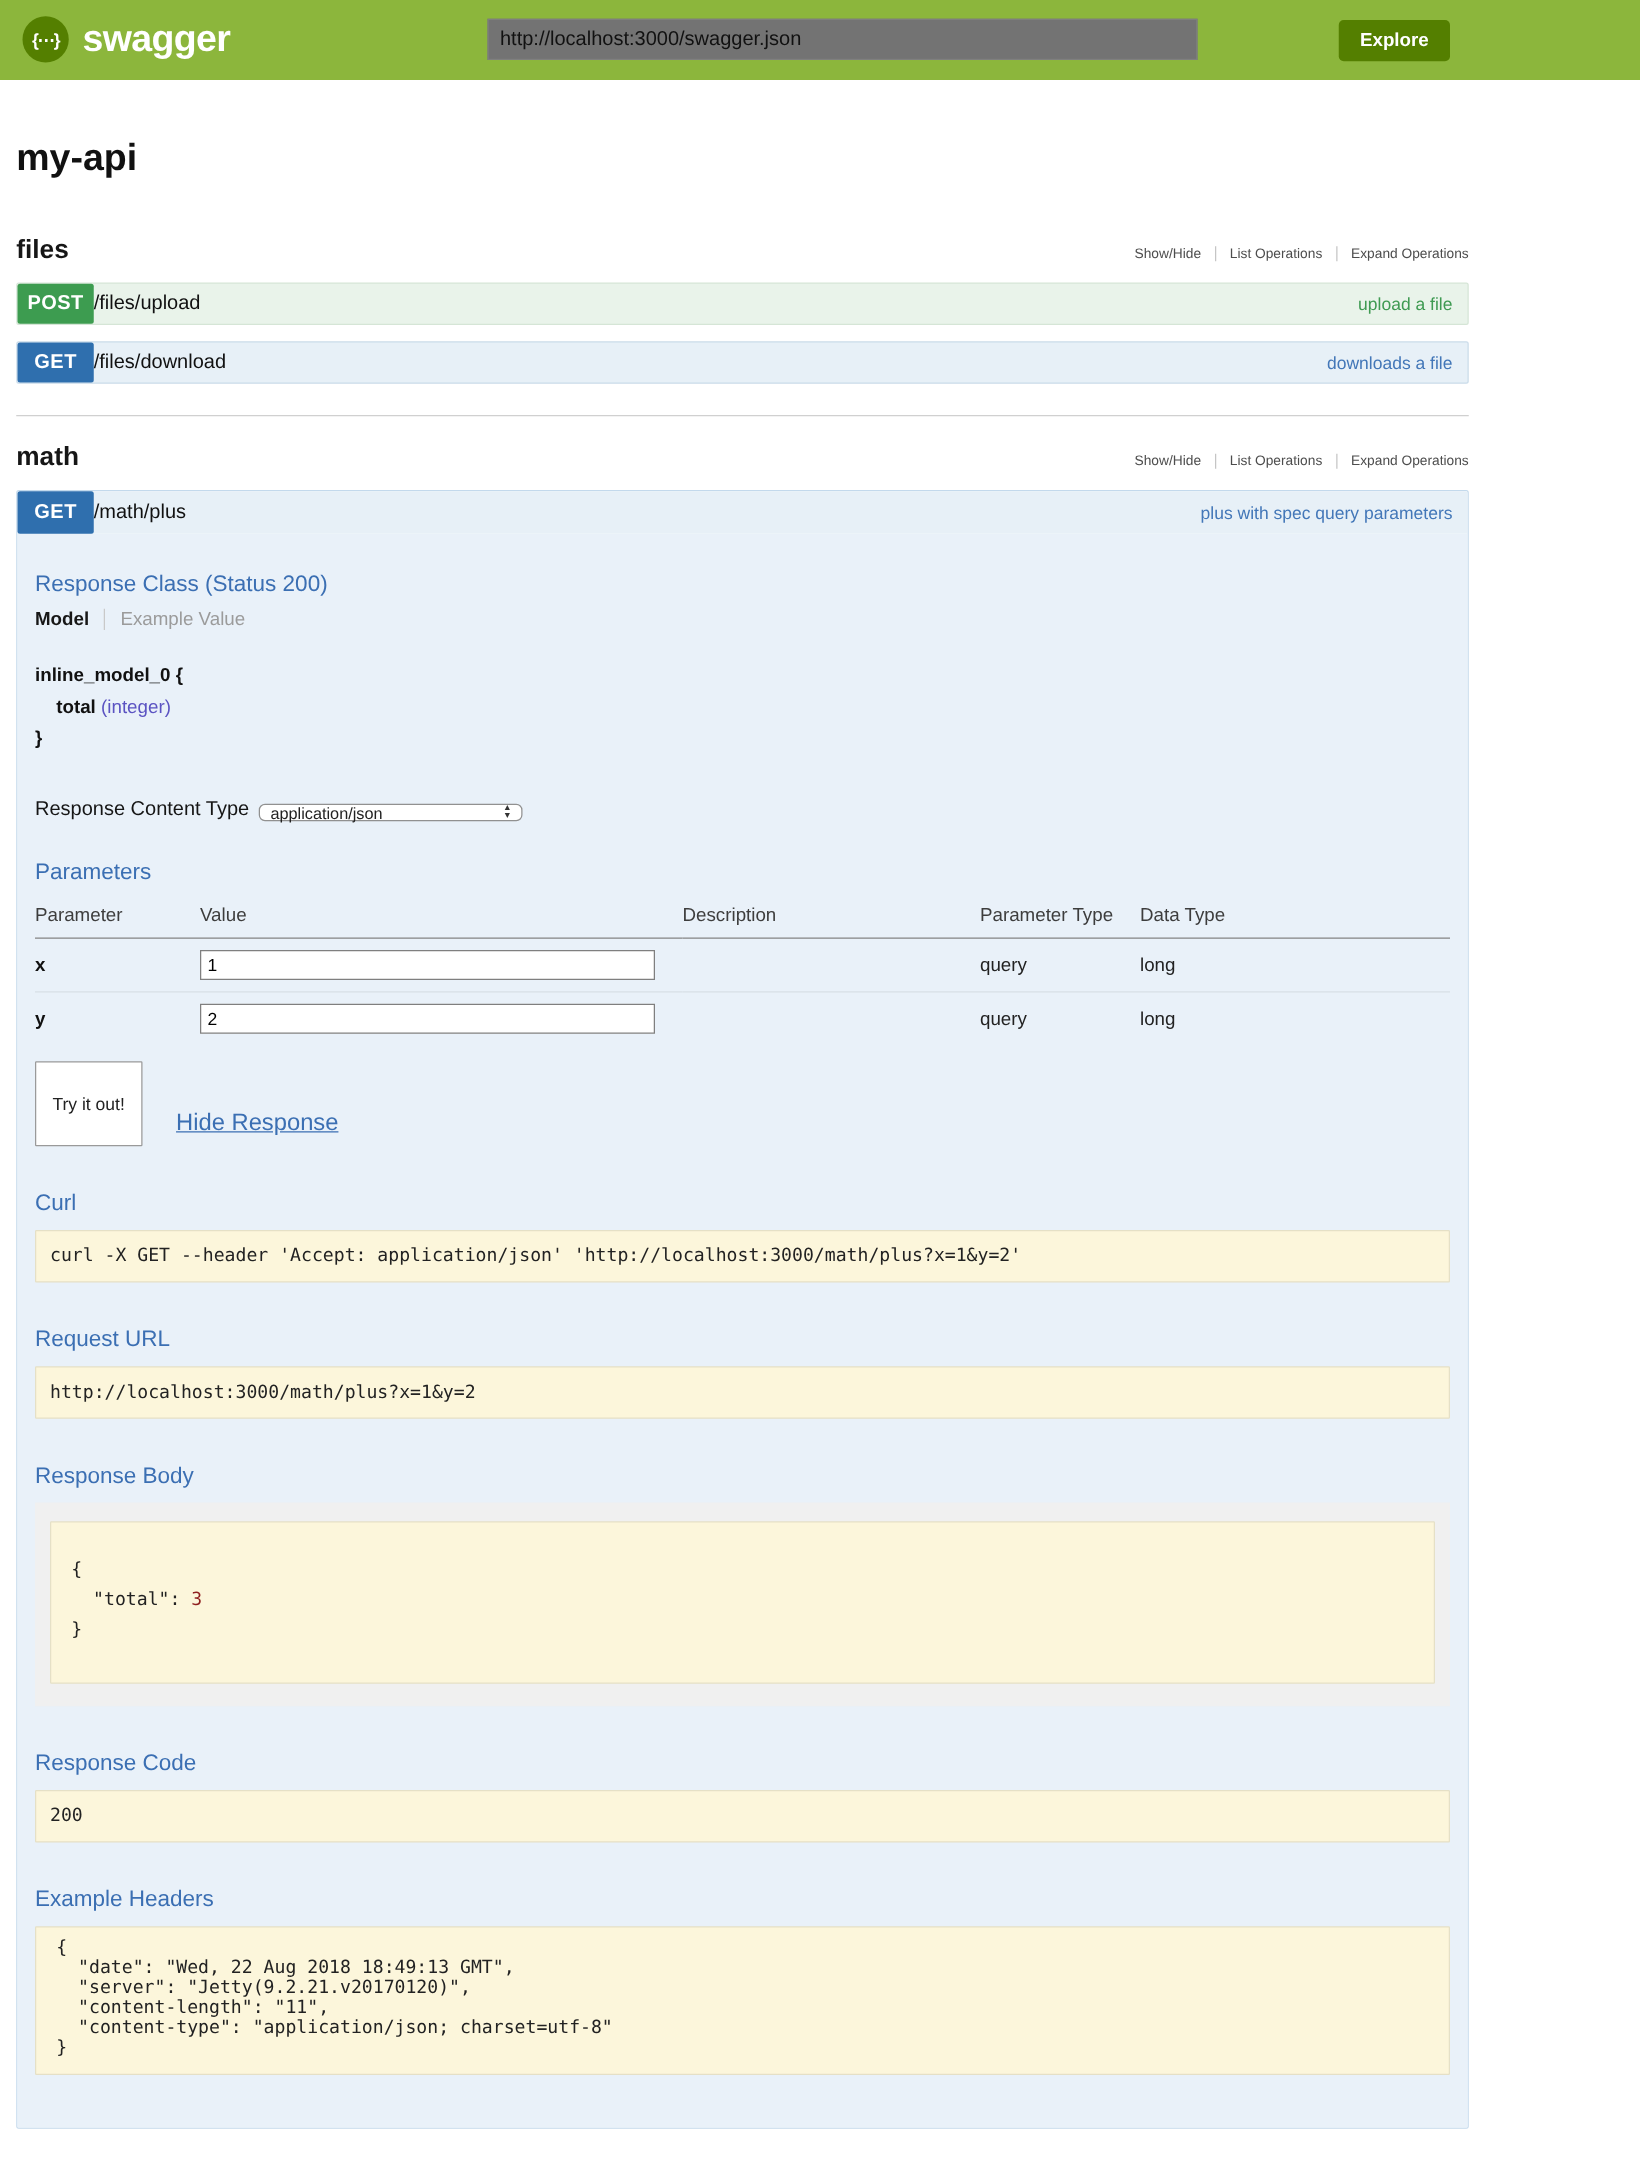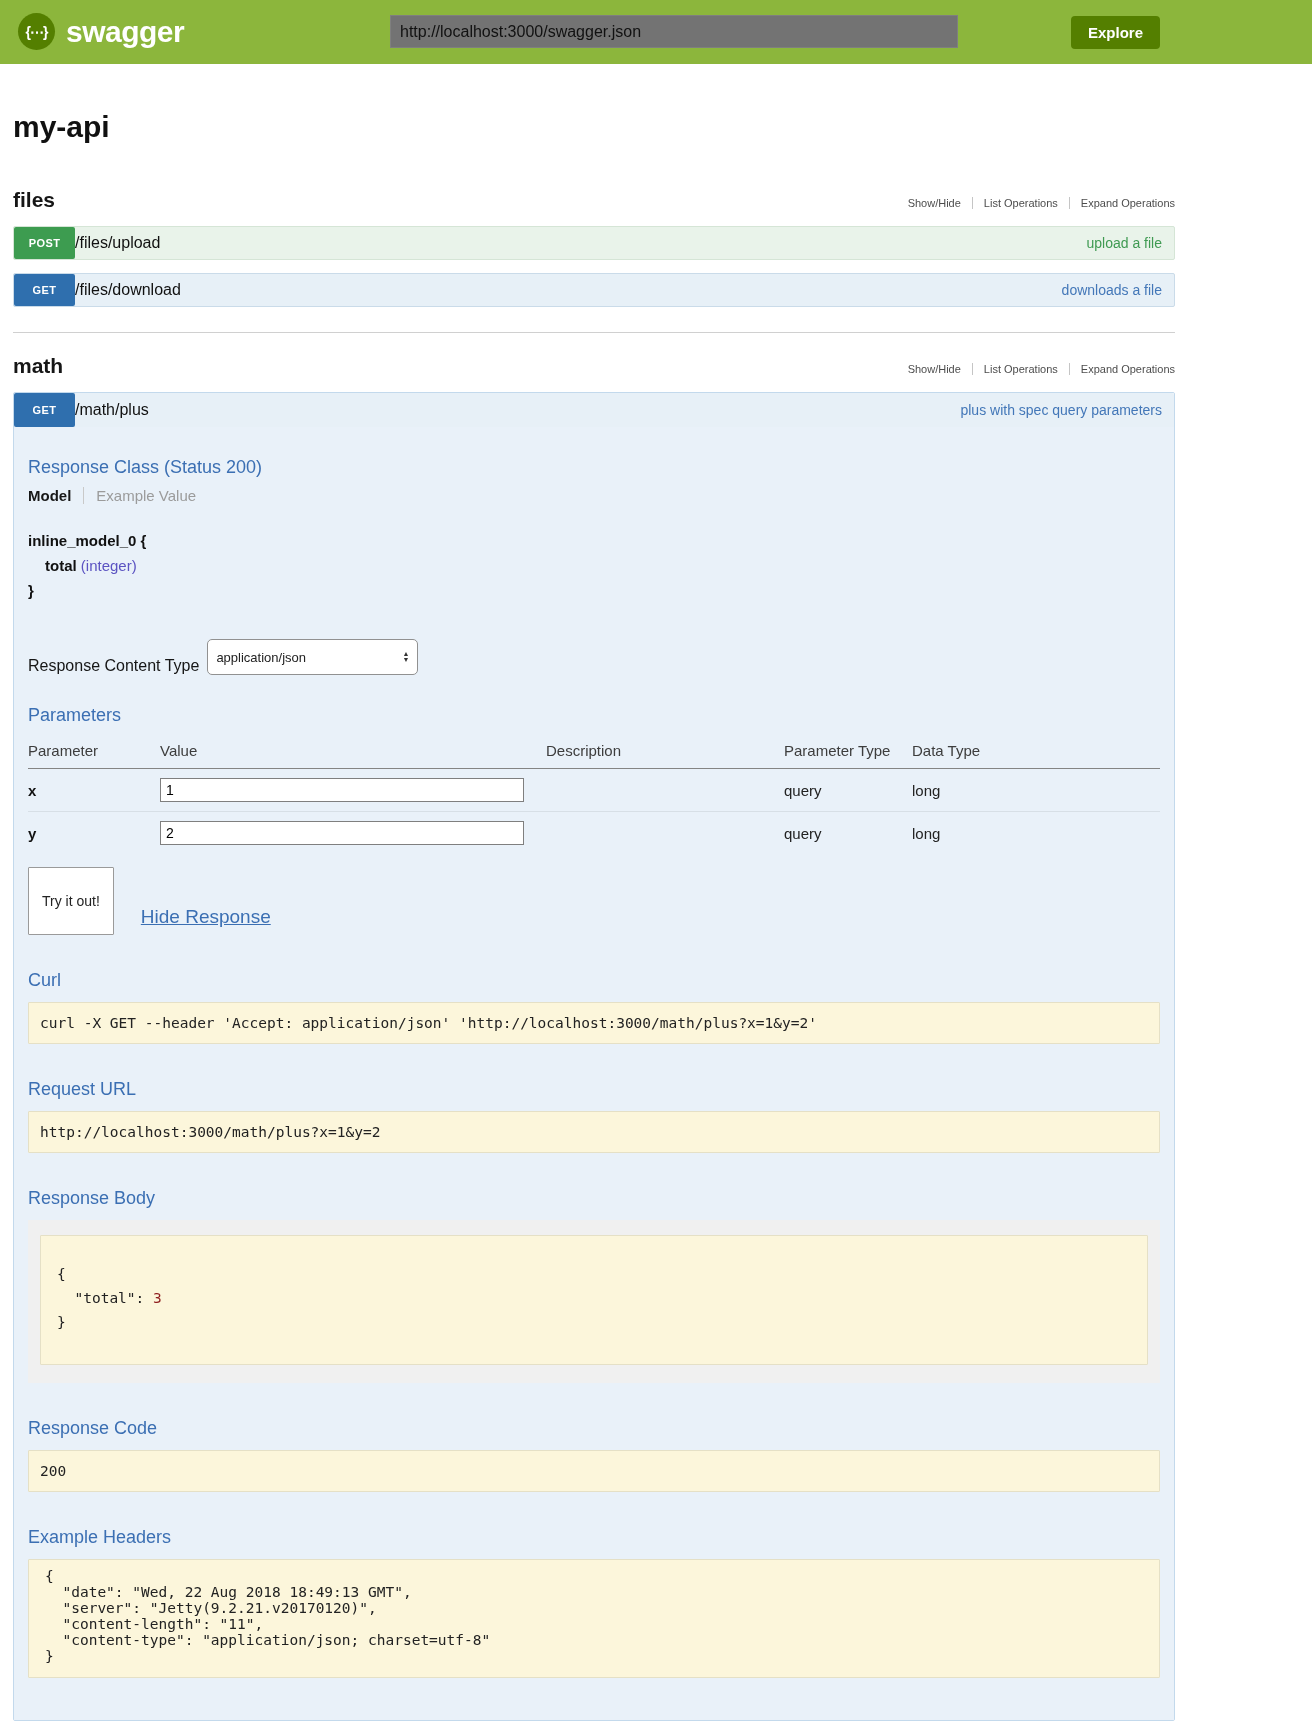--- a/index.html
+++ b/index.html
@@ -54,21 +54,21 @@
     display: flex; align-items: center;
     height: 34px; margin-bottom: 13px;
     border-radius: 2px; border: 1px solid transparent;
     cursor: pointer;
   }
   .op-row.get  { background: #e7f0f7; border-color: #cadbe9; }
   .op-row.post { background: #e9f3ea; border-color: #d5e5d6; }
   .method-badge {
     align-self: stretch; width: 61px;
     display: flex; align-items: center; justify-content: center;
-    color: #fff; font-weight: bold; font-size: 11px; letter-spacing: 0.4px;
+    color: #fff; font-weight: bold; font-size: 16px; letter-spacing: 0.4px;
     border-radius: 2px;
   }
   .op-row.get  .method-badge { background: #2f6fae; }
   .op-row.post .method-badge { background: #3d9c50; }
   .op-path { font-size: 16px; color: #111; }
   .op-summary { margin-left: auto; margin-right: 12px; font-size: 14px; }
   .summary-green { color: #3f9a52; }
   .summary-blue  { color: #4377b8; }
   
   .panel { border: 1px solid #c3d9ec; border-radius: 2px; margin-bottom: 0; }
@@ -79,21 +79,21 @@
   .tab-active { color: #171717; font-weight: bold; padding-right: 12px; }
   .tab-inactive { color: #9b9b9b; padding-left: 12px; border-left: 1px solid #c9c9c9; }
   .model-block { font-size: 15px; color: #111; line-height: 25px; }
   .model-open, .model-close { font-weight: bold; }
   .model-prop { margin-left: 17px; }
   .model-prop-name { font-weight: bold; }
   .model-prop-type { color: #5b53c2; }
   .rct-row { display: flex; align-items: flex-end; margin-top: 36px; }
   .rct-label { font-size: 16px; color: #161616; }
   .rct-select {
-    margin-left: 8px; width: 211px; height: 36px;
+    margin-left: 8px; width: 211px; height: 14px;
     background: #fff; border: 1px solid #919191; border-radius: 5px;
     display: flex; align-items: center; font-size: 13px; color: #222;
     padding: 0 8px; cursor: pointer;
   }
   .sel-arrows { margin-left: auto; font-size: 7px; line-height: 6px; color: #333; text-align: center; }
   
   .params-title { margin-top: 30px; }
   table.params { width: 100%; border-collapse: collapse; font-size: 15px; margin-top: 10px; }
   table.params th {
     text-align: left; font-weight: normal; color: #3d3d3d;

